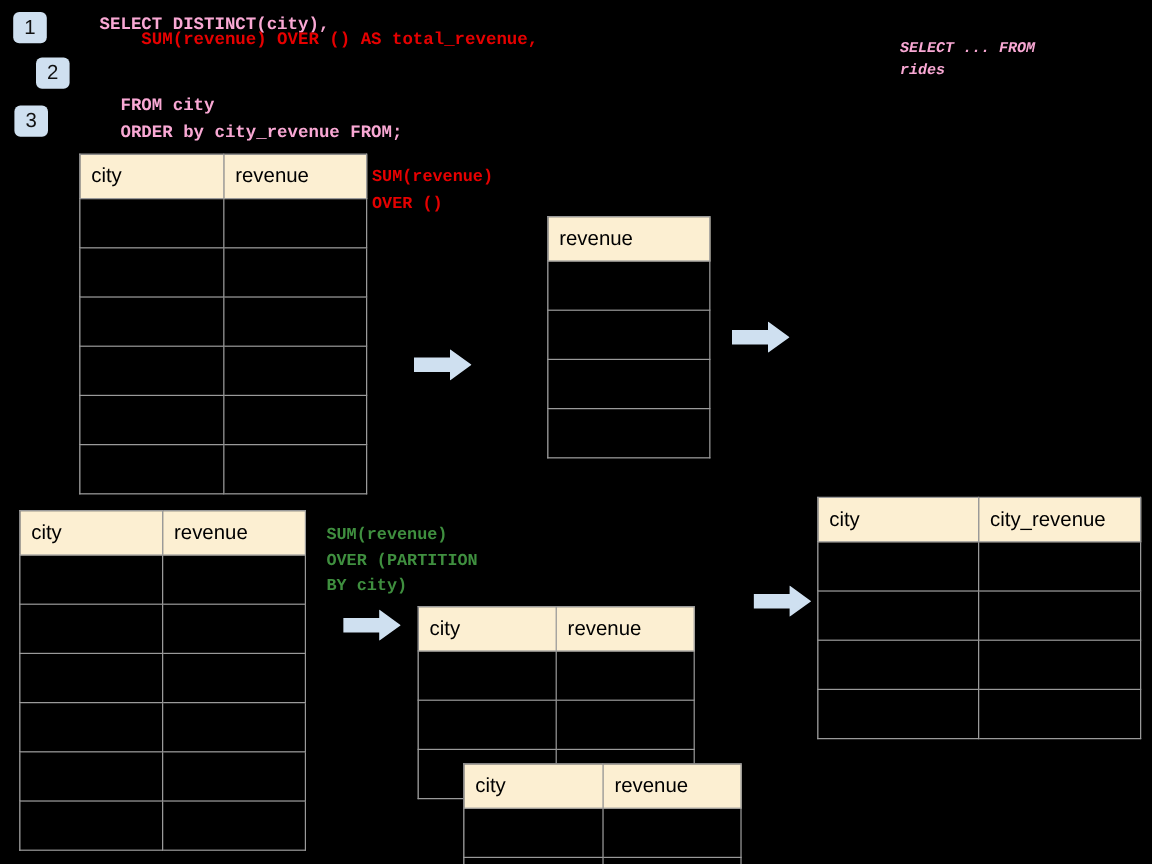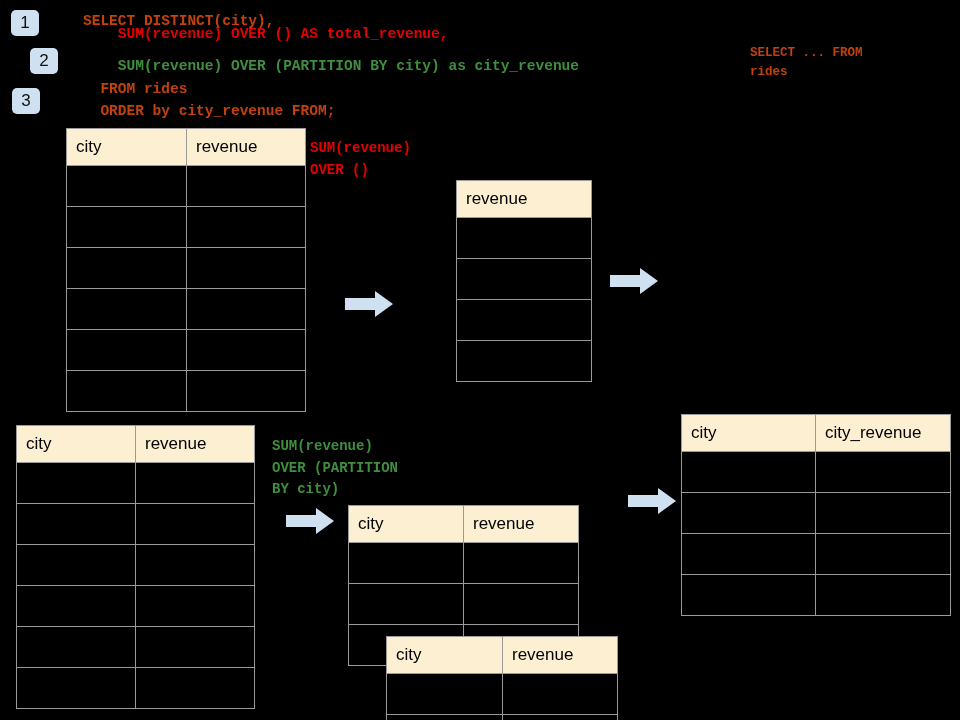--- a/index.html
+++ b/index.html
@@ -20,21 +20,21 @@
 
   
   .code{
     position:absolute;white-space:pre;
     font-family:"Liberation Mono",monospace;
     font-weight:bold;letter-spacing:0px;
   }
   .code.main{font-size:14.5px;line-height:21.5px;}
   .code.small{font-size:12.5px;line-height:19px;}
   .code.anno{font-size:14px;line-height:21.5px;}
-  .c-purple{color:#c2410c;}
+  .c-purple{color:#f9a8d4;}
   .c-red{color:#e60000;}
   .c-green{color:#3f8f3f;}
 
   
   .tbl{
     position:absolute;border-collapse:collapse;
     background:#404040;table-layout:fixed;
     border:1px solid #9a9a9a;
   }
   .tbl td{
@@ -56,25 +56,24 @@
 <body>
 
 <div class="canvas">
 
   <div class="badge" style="left:11px;top:10px;"><span>1</span></div>
   <div class="badge" style="left:30px;top:48px;"><span>2</span></div>
   <div class="badge" style="left:12px;top:88px;"><span>3</span></div>
 
   <div class="code main c-purple" style="left:83px;top:11px;">SELECT DISTINCT(city),</div>
   <div class="code main c-red" style="left:83px;top:24px;">    SUM(revenue) OVER () AS total_revenue,</div>
-  <div class="code main c-green" style="left:83px;top:56px;">    SUM(revenue) OVER (PARTITION BY city) as city_revenue</div>
-  <div class="code main c-purple" style="left:83px;top:79px;">  FROM rides</div>
+  <div class="code main c-purple" style="left:83px;top:79px;">  FROM city</div>
   <div class="code main c-purple" style="left:83px;top:101px;">  ORDER by city_revenue FROM;</div>
 
-  <div class="code small c-purple" style="left:750px;top:44px;">SELECT ... FROM
+  <div class="code small c-purple" style="left:750px;top:31px;font-style:italic;">SELECT ... FROM
 rides</div>
   <div class="code anno c-red" style="left:310px;top:138px;">SUM(revenue)
 OVER ()</div>
   <div class="code anno c-green" style="left:272px;top:436px;">SUM(revenue)
 OVER (PARTITION
 BY city)</div>
 
   <table class="tbl" style="left:66px;top:128px;width:239px;">
     <colgroup>
         <col style="width:120px">

